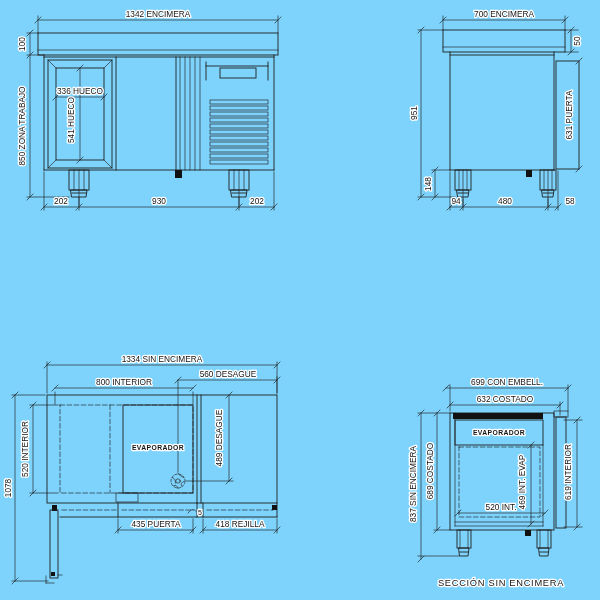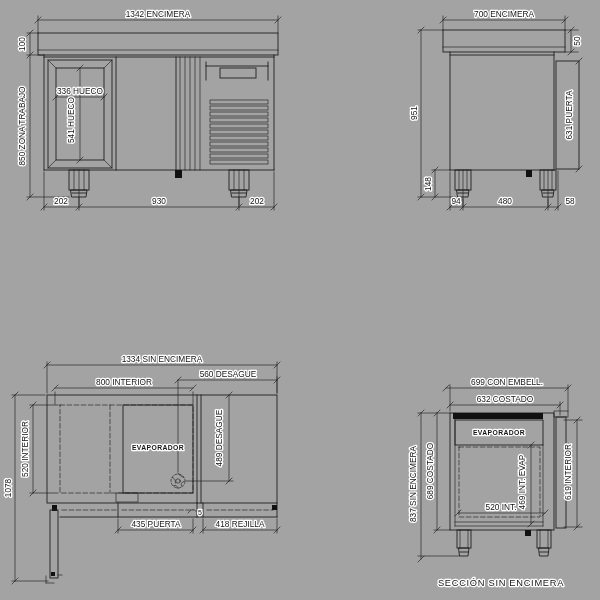--- a/index.html
+++ b/index.html
@@ -1,16 +1,16 @@
 <!DOCTYPE html>
 <html><head>
 <meta charset="utf-8">
 <style>
   html,body{margin:0;padding:0;background:#ffffff;}
-  #sheet{width:600px;height:600px;background:#a3a3a3;position:relative;overflow:hidden;}
+  #sheet{width:600px;height:600px;background:#7dd3fc;position:relative;overflow:hidden;}
   svg{display:block;}
   .l{stroke:#1f1f1f;stroke-width:.9;fill:none;stroke-linecap:square;}
   .lt{stroke-width:.65;}
   .dsh{stroke-dasharray:4.5 2.6;}
   .dsh2{stroke-dasharray:2.4 1.8;}
   .blk{fill:#111;stroke:none;}
   text{font-family:"Liberation Sans","DejaVu Sans",sans-serif;font-size:8.3px;fill:#141414;
        text-anchor:middle;paint-order:stroke;stroke:#fff;stroke-width:2.6px;stroke-linejoin:round;}
   .small{font-size:7px;}
   .evap{font-size:6.8px;letter-spacing:.4px;font-weight:bold;}

